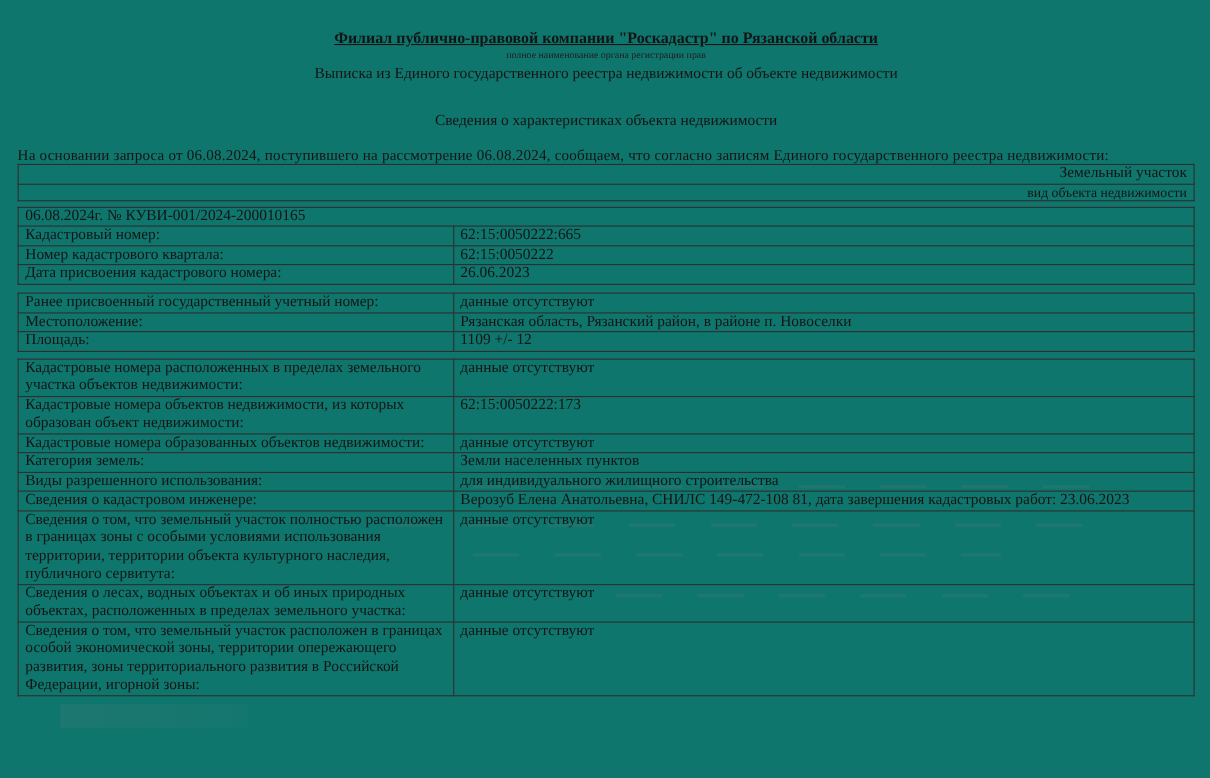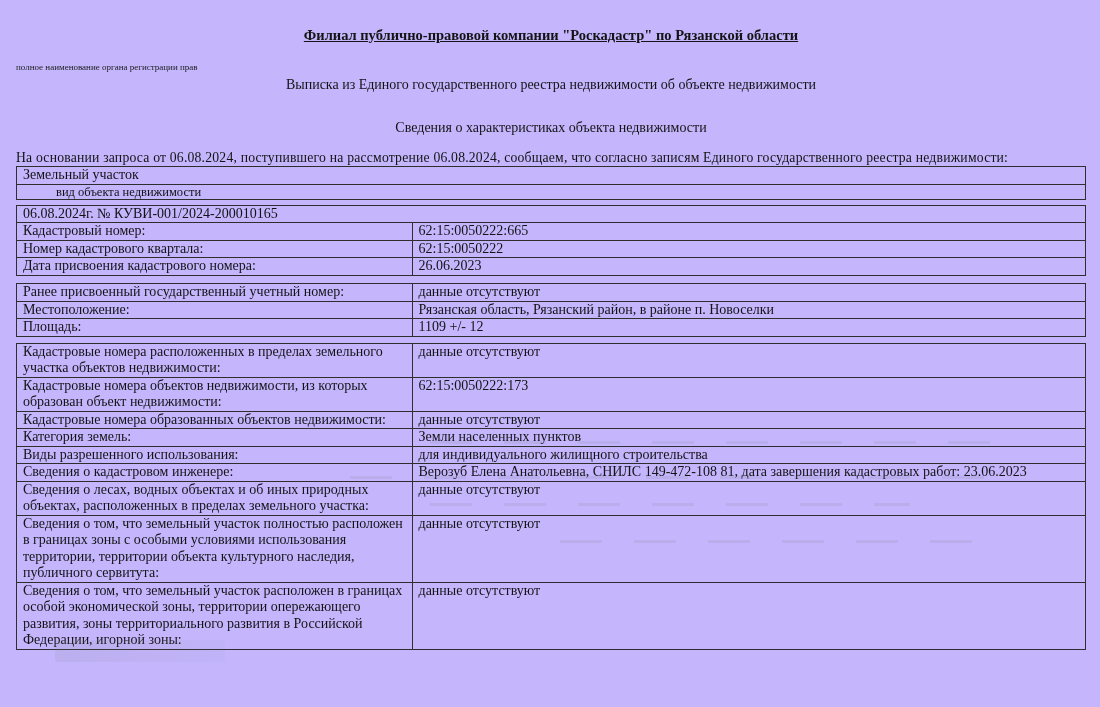--- a/index.html
+++ b/index.html
@@ -1,42 +1,42 @@
 <!DOCTYPE html>
 <html lang="ru"><head>
 <meta charset="utf-8">
 <style>
   html,body{margin:0;padding:0;background:#ffffff;}
   .page{
     position:relative;
     width:1100px;height:707px;
     box-sizing:border-box;
     padding:26px 14px 0 16px;
-    background:#c4b5fd;
+    background:#0f766e;
     color:#141414;
     font-family:"Liberation Serif","DejaVu Serif",serif;
     overflow:hidden;
   }
   
   .org-title{font-size:14.5px;font-weight:bold;text-decoration:underline;text-align:center;line-height:1.25;}
-  .org-sub{font-size:9px;margin-top:18px;line-height:1.2;color:#1c1c1c;}
+  .org-sub{font-size:9px;text-align:center;margin-top:1px;line-height:1.2;color:#1c1c1c;}
   .doc-title{font-size:14px;text-align:center;margin-top:3px;line-height:1.25;}
   .section-title{font-size:14px;text-align:center;margin-top:26px;line-height:1.25;}
   .request-line{font-size:13.7px;margin-top:12px;line-height:1.25;letter-spacing:.2px;}
   .sheet-label{font-size:13.5px;text-align:right;margin:3px 2px 2px 0;line-height:1.2;}
   
   table.t{width:100%;border-collapse:collapse;table-layout:fixed;}
   table.t td{
     border:1px solid #2e2e2e;
     font-size:14px;line-height:1.18;
     padding:0 6px;vertical-align:top;
     overflow:hidden;
   }
   .t1{margin-bottom:5px;}
-  .t1 td{text-align:left;}
+  .t1 td{text-align:right;}
   .t1 .type-cap{font-size:12.5px;line-height:1.15;padding-left:39px;}
   .t2{margin-bottom:7px;}
   .t2 td{text-align:center;font-size:13.5px;padding:2px 4px;}
   .t3{margin-bottom:7px;font-family:Liberation Serif, serif;}
   .t4{margin-bottom:6px;}
   col.label-col{width:37%;}
   td.lbl{padding-right:12px;}
   
   .wm-dash{position:absolute;height:3px;pointer-events:none;
     background:repeating-linear-gradient(90deg,rgba(125,125,125,.14) 0 42px,transparent 42px 74px);}
@@ -139,25 +139,25 @@
     </tr>
     <tr>
       <td class="lbl">Виды разрешенного использования:</td>
       <td>для индивидуального жилищного строительства</td>
     </tr>
     <tr>
       <td class="lbl">Сведения о кадастровом инженере:</td>
       <td>Верозуб Елена Анатольевна, СНИЛС 149-472-108 81, дата завершения кадастровых работ: 23.06.2023</td>
     </tr>
     <tr>
-      <td class="lbl">Сведения о лесах, водных объектах и об иных природных объектах, расположенных в пределах земельного участка:</td>
+      <td class="lbl">Сведения о том, что земельный участок полностью расположен в границах зоны с особыми условиями использования территории, территории объекта культурного наследия, публичного сервитута:</td>
       <td>данные отсутствуют</td>
     </tr>
     <tr>
-      <td class="lbl">Сведения о том, что земельный участок полностью расположен в границах зоны с особыми условиями использования территории, территории объекта культурного наследия, публичного сервитута:</td>
+      <td class="lbl">Сведения о лесах, водных объектах и об иных природных объектах, расположенных в пределах земельного участка:</td>
       <td>данные отсутствуют</td>
     </tr>
     <tr>
       <td class="lbl">Сведения о том, что земельный участок расположен в границах особой экономической зоны, территории опережающего развития, зоны территориального развития в Российской Федерации, игорной зоны:</td>
       <td>данные отсутствуют</td>
     </tr>
   </tbody>
     </table>
 
   <div class="wm-dash" id="wm1"></div>

